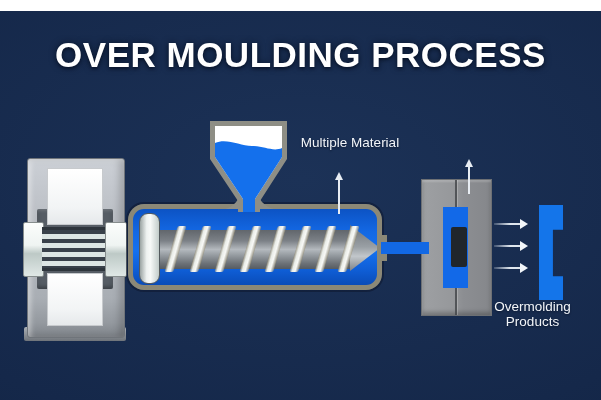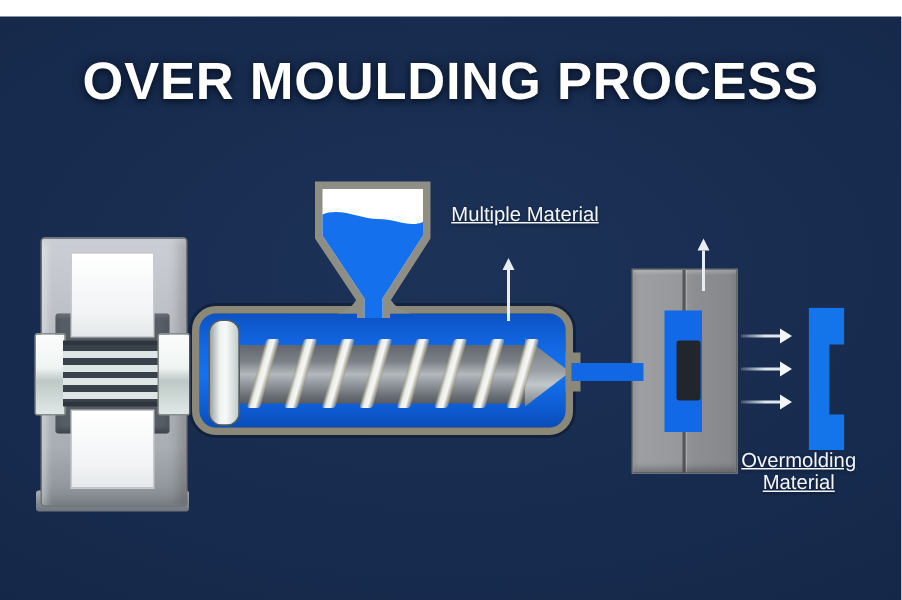--- a/index.html
+++ b/index.html
@@ -70,21 +70,21 @@
   .fa-line{position:absolute;left:0;top:4px;width:27px;height:2px;
     background:linear-gradient(90deg,rgba(223,230,238,.2) 0%,#dfe6ee 60%);}
   .fa-head{position:absolute;right:0;top:0;width:0;height:0;
     border-top:5px solid transparent;border-bottom:5px solid transparent;border-left:8px solid #f2f6fa;}
   
   .ann-line{width:2px;background:#e8edf3;}
   .ann-head{width:0;height:0;border-left:4px solid transparent;border-right:4px solid transparent;
     border-bottom:8px solid #e8edf3;}
   
   .lbl{color:#f2f5f9;font-size:13.5px;line-height:15.5px;text-align:center;
-    text-shadow:0 1px 2px rgba(5,12,28,.6);text-decoration:underline;}
+    text-shadow:0 1px 2px rgba(5,12,28,.6);}
   .lbl-material{left:290px;top:124px;width:120px;}
   .lbl-mould{left:436px;top:130px;width:70px;}
   .lbl-products{left:484px;top:288px;width:97px;line-height:15px;}
 </style>
 </head>
 <body>
 
 <div class="canvas">
 
   <div class="abs title">OVER MOULDING PROCESS</div>
@@ -146,16 +146,16 @@
     <div>Multiple Material</div>
   </div>
   <div class="abs ann-head" style="left:335px;top:161px"></div>
   <div class="abs ann-line" style="left:338px;top:169px;height:34px"></div>
 
   <div class="abs ann-head" style="left:465px;top:148px"></div>
   <div class="abs ann-line" style="left:468px;top:156px;height:27px"></div>
 
   <div class="abs lbl lbl-products">
     <div>Overmolding</div>
-    <div>Material</div>
+    <div>Products</div>
   </div>
 
 </div>
 
 </body></html>

